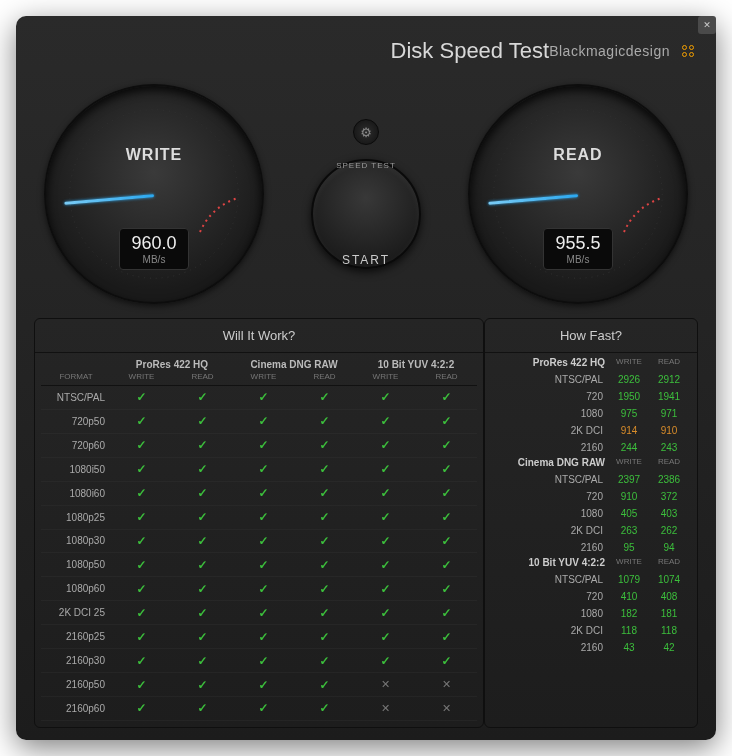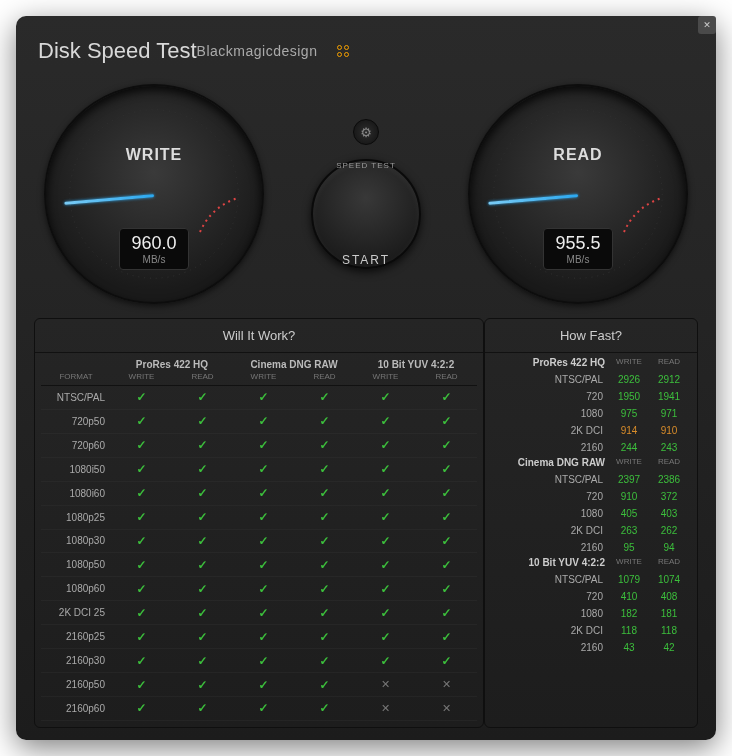--- a/index.html
+++ b/index.html
@@ -1,21 +1,21 @@
 <!DOCTYPE html>
 <html><head>
 <meta charset="utf-8">
 <style>
 *{margin:0;padding:0;box-sizing:border-box;font-family:"Helvetica Neue",Arial,sans-serif}
 body{background:#fff;display:flex;align-items:center;justify-content:center;width:732px;height:756px}
 .window{width:700px;height:724px;background:linear-gradient(#2a2a2a,#1c1c1c);border-radius:10px;box-shadow:0 8px 30px rgba(0,0,0,.5);position:relative;padding:14px 18px}
 .close{position:absolute;top:0;right:0;width:18px;height:18px;background:#4a4a4a;border-radius:3px;color:#ccc;font-size:9px;line-height:18px;text-align:center;cursor:pointer}
-.hdr{display:flex;justify-content:flex-start;align-items:center;padding:8px 4px 12px}
+.hdr{display:flex;justify-content:flex-end;align-items:center;padding:8px 4px 12px}
 .title{color:#d8d8d8;font-size:22px;font-weight:300}
-.brand{display:flex;align-items:center;gap:20px}
+.brand{display:flex;align-items:center;gap:12px}
 .brand-txt{color:#aaa;font-size:14px;font-weight:300;letter-spacing:.5px}
 .brand-logo{display:inline-flex;flex-direction:column;gap:2px}
 .brand-logo span{display:inline-flex;gap:2px}
 .brand-logo i{width:5px;height:5px;border-radius:50%;border:1px solid #f4a000}
 .gauges{display:flex;justify-content:space-between;align-items:center;padding:8px 10px 14px}
 .gauge{width:220px;height:220px;position:relative}
 .gauge-face{width:220px;height:220px;border-radius:50%;background:radial-gradient(circle at 50% 40%,#3a3a3a 0%,#1a1a1a 70%);box-shadow:inset 0 4px 10px rgba(0,0,0,.8),0 2px 6px rgba(0,0,0,.6);border:2px solid #0d0d0d;position:relative;overflow:hidden}
 .gauge-label{position:absolute;top:60px;left:0;right:0;text-align:center;color:#ddd;font-size:16px;font-weight:600;letter-spacing:1px}
 .needle{position:absolute;left:50%;top:50%;width:90px;height:3px;background:linear-gradient(90deg,#2aa8f0,#7acbf5);transform-origin:0 50%;transform:rotate(175deg);border-radius:2px;box-shadow:0 0 3px #2aa8f0}
 .redzone{position:absolute;right:22px;bottom:68px;width:42px;height:42px}

